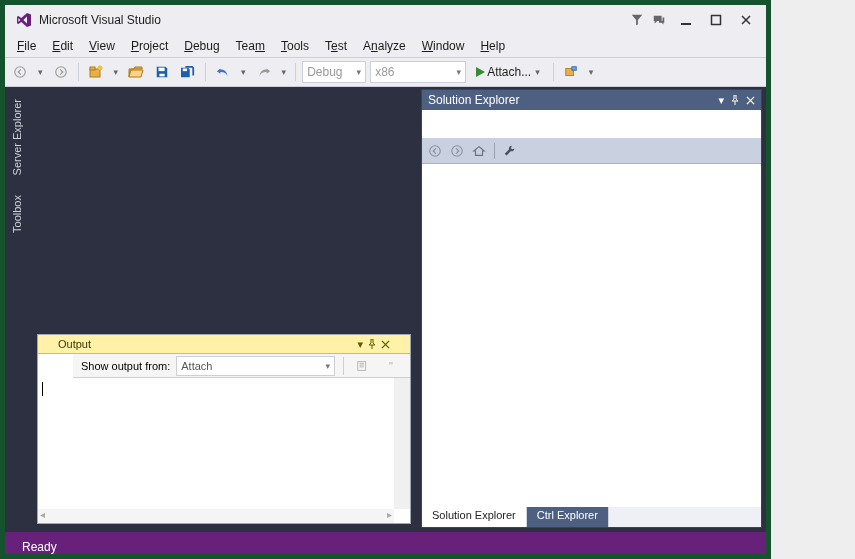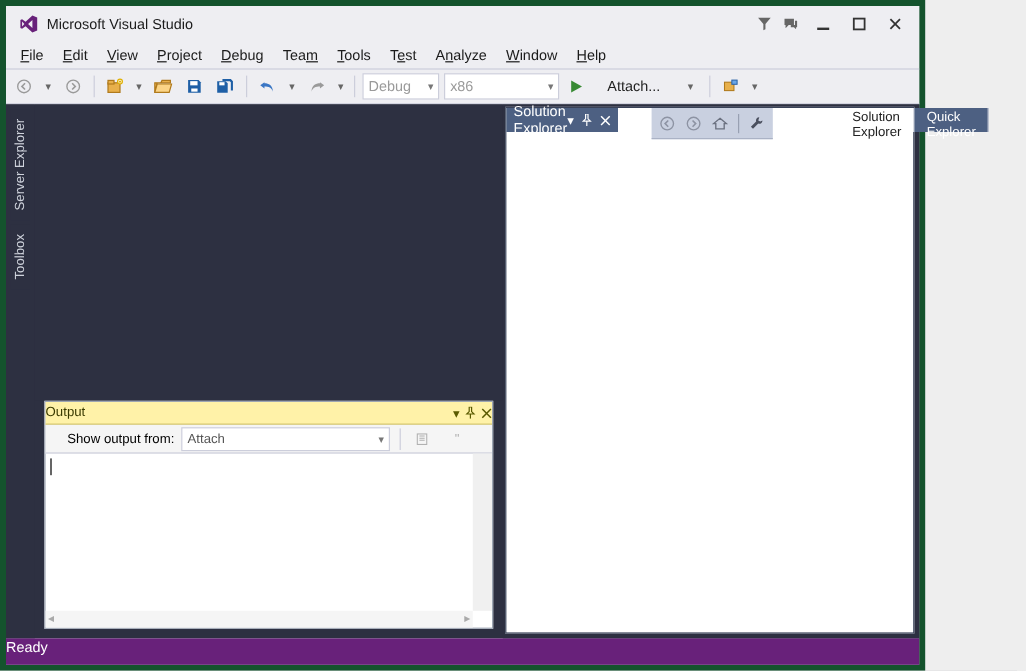--- a/index.html
+++ b/index.html
@@ -38,55 +38,55 @@
   .menubar .item { padding:2px 8px; color:var(--text); }
   .menubar .item .ul{ text-decoration:underline; }
 
   
   .toolbar { height:30px; display:flex; align-items:center; padding:0 4px; background:var(--toolbar-bg); border-top:1px solid var(--chrome-border); border-bottom:1px solid var(--chrome-border); gap:4px; font-size:12px;}
   .tbtn { height:22px; min-width:22px; display:flex; align-items:center; justify-content:center; color:#444; padding:0 2px; }
   .tsep { width:1px; height:18px; background:var(--chrome-border); margin:0 2px;}
   .combo { height:22px; border:1px solid var(--chrome-border); background:#fff; display:flex; align-items:center; padding:0 4px; color:#555;}
   .combo.disabled{color:#9a9a9a;}
   .combo .dd{margin-left:auto; padding-left:14px; font-size:9px; color:#777;}
-  .start-btn{display:flex; align-items:center; gap:20px; color:#1e1e1e; padding:0 4px;}
+  .start-btn{display:flex; align-items:center; gap:1px; color:#1e1e1e; padding:0 4px;}
   .start-btn .play{color:#388a34;}
   .dropdown-caret{font-size:9px; color:#666; padding:0 3px;}
 
   
   .body { flex:1; display:flex; background:var(--dark-area); min-height:0;}
   .left-rail { width:24px; background:var(--dark-area); display:flex; flex-direction:column; align-items:center; padding-top:4px; gap:4px;}
   .rail-tab { writing-mode:vertical-rl; transform:rotate(180deg); font-size:11px; color:#cfd3dc; padding:8px 2px; background:#2d3041;}
   .main-col{ flex:1; display:flex; flex-direction:column; min-width:0;}
   .doc-area{ flex:1; background:var(--dark-area);}
   
   .output-panel{ height:190px; margin:0 8px 8px 8px; background:#fff; border:1px solid #9da6b3; display:flex; flex-direction:column;}
-  .out-header{ height:19px; background:var(--output-header); border-bottom:1px solid #cdbf63; display:flex; align-items:center; padding:0 0; font-size:11px;}
+  .out-header{ height:19px; background:var(--output-header); border-bottom:1px solid #cdbf63; display:flex; align-items:center; padding:0 20px; font-size:11px;}
   .out-header .title{color:#3a3a00;}
   .out-header .right{margin-left:auto; display:flex; gap:4px; color:#5a5a00;}
-  .out-toolbar{height:24px; background:#f5f5f5; border-bottom:1px solid var(--chrome-border); display:flex; align-items:center; padding:0 18px; gap:6px; font-size:11px;}
+  .out-toolbar{height:24px; background:#f5f5f5; border-bottom:1px solid var(--chrome-border); display:flex; align-items:center; padding:0 8px; gap:6px; font-size:11px;margin-left:35px;}
   .out-toolbar .combo{height:20px; flex:1; max-width:300px;}
   .out-body{flex:1; position:relative; font-family:Consolas,monospace; font-size:12px; padding:4px; color:#222;}
   .out-scroll{position:absolute; right:0; top:0; bottom:14px; width:16px; background:#f0f0f0;}
   .out-hscroll{position:absolute; left:0; right:16px; bottom:0; height:14px; background:#f5f5f5; display:flex; justify-content:space-between; color:#aaa; font-size:10px; padding:0 2px;}
   
   .right-col{ width:347px; display:flex; flex-direction:column; background:var(--dark-area); padding:2px 4px 4px 2px;}
-  .panel{ flex:1; background:#fff; border:1px solid #394258; display:flex; flex-direction:row;gap:28px;}
+  .panel{ flex:1; background:#fff; border:1px solid #394258; display:flex; flex-direction:column;gap:28px;}
   .panel-head{ height:20px; background:var(--panel-header); color:var(--panel-header-txt); display:flex; align-items:center; padding:0 6px; font-size:12px;}
   .panel-head .right{margin-left:auto; display:flex; gap:6px; font-size:11px;}
   .panel-tb{ height:26px; background:var(--panel-toolbar); border-bottom:1px solid #aab2c5; display:flex; align-items:center; padding:0 6px; gap:8px; color:#6a6f7d;}
   .panel-tb .sep{width:1px;height:16px;background:#98a0b2;}
   .panel-body{flex:1; background:#fff;}
   .bottom-tabs{height:20px; background:#eef0f5; display:flex; font-size:11px;}
   .bottom-tabs .tab{padding:2px 10px; border-right:1px solid #cfd3dc;}
   .bottom-tabs .tab.active{background:#fff; color:#222;}
   .bottom-tabs .tab.inactive{background:#4d6082; color:#fff;}
 
   
-  .status{ height:22px; background:var(--status); color:var(--status-txt); display:flex; align-items:flex-start; padding:0 0; font-size:12px;}
+  .status{ height:22px; background:var(--status); color:var(--status-txt); display:flex; align-items:flex-end; padding:0 17px; font-size:12px;}
 
   svg{display:block;}
   .sm-icon{width:14px;height:14px;}
   .ic{display:inline-flex;align-items:center;justify-content:center;}
 </style>
 </head>
 <body>
 
 <div class="window">
 
@@ -315,21 +315,21 @@
           <span class="sep"></span>
           <span class="ic">
               <svg width="14" height="14" viewBox="0 0 16 16">
                 <path d="M13 5a3 3 0 01-4 3l-5 5-2-2 5-5a3 3 0 013-4l-1 3 2 1 2-1z" fill="#4a4f5e"></path>
               </svg>
             </span>
         </div>
         <div class="panel-body"></div>
         <div class="bottom-tabs">
           <span class="tab active">Solution Explorer</span>
-          <span class="tab inactive">Quick Explorer</span>
+          <span class="tab inactive">Ctrl Explorer</span>
         </div>
       </div>
     </div>
   </div>
 
   <div class="status">
     <span>Ready</span>
   </div>
 
 </div>

